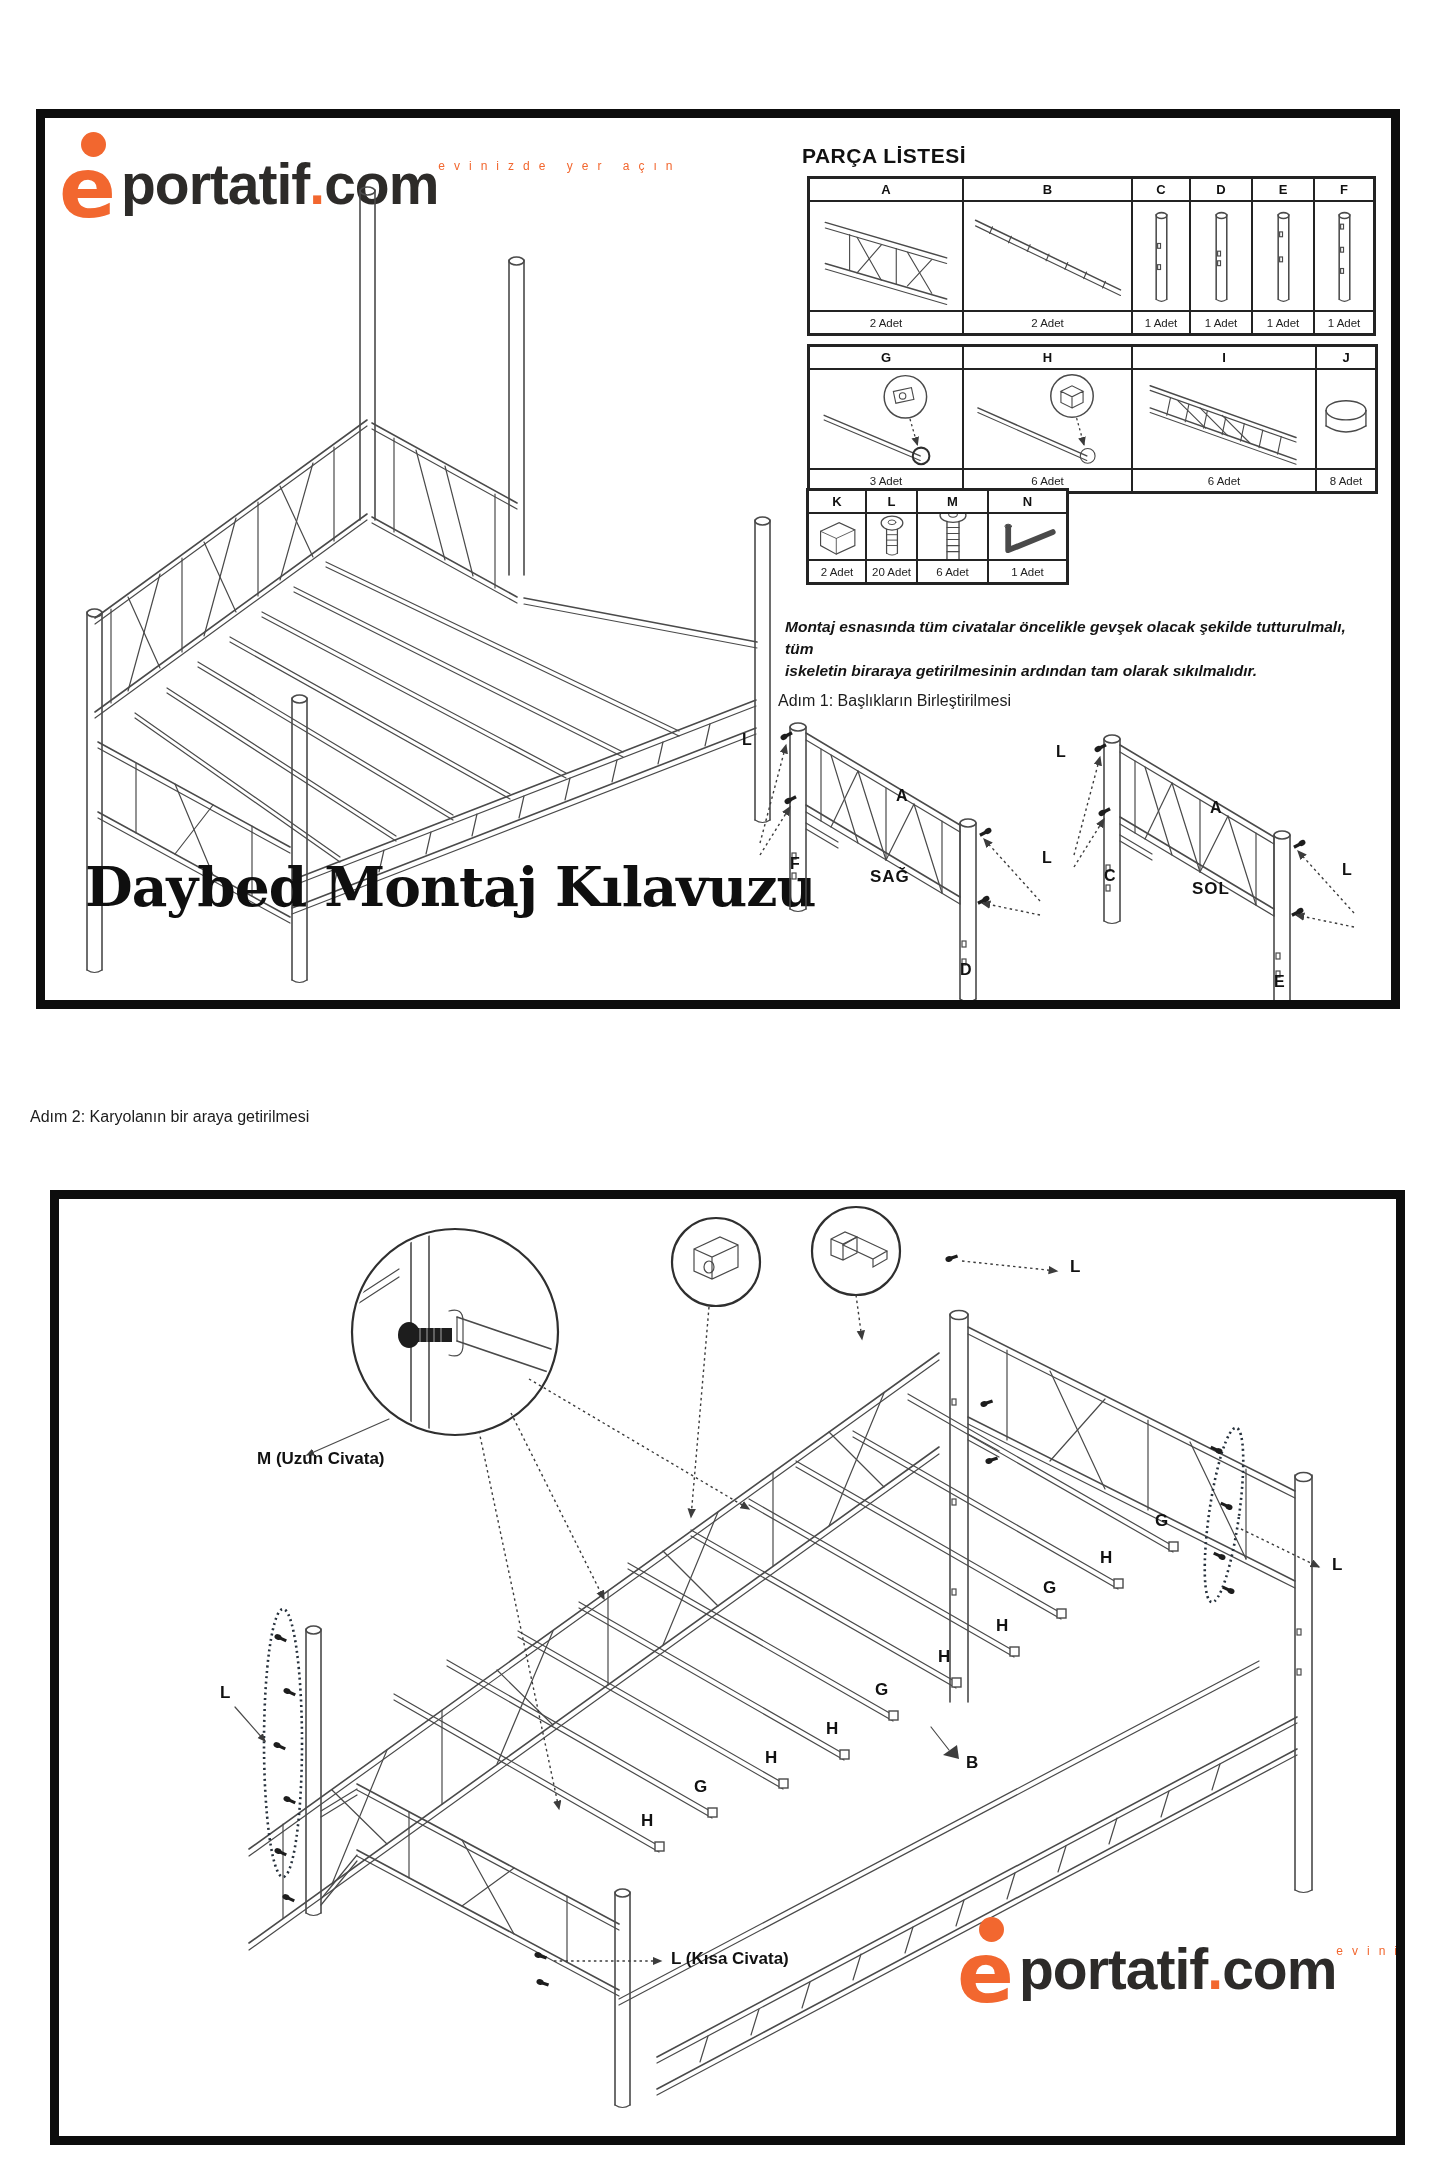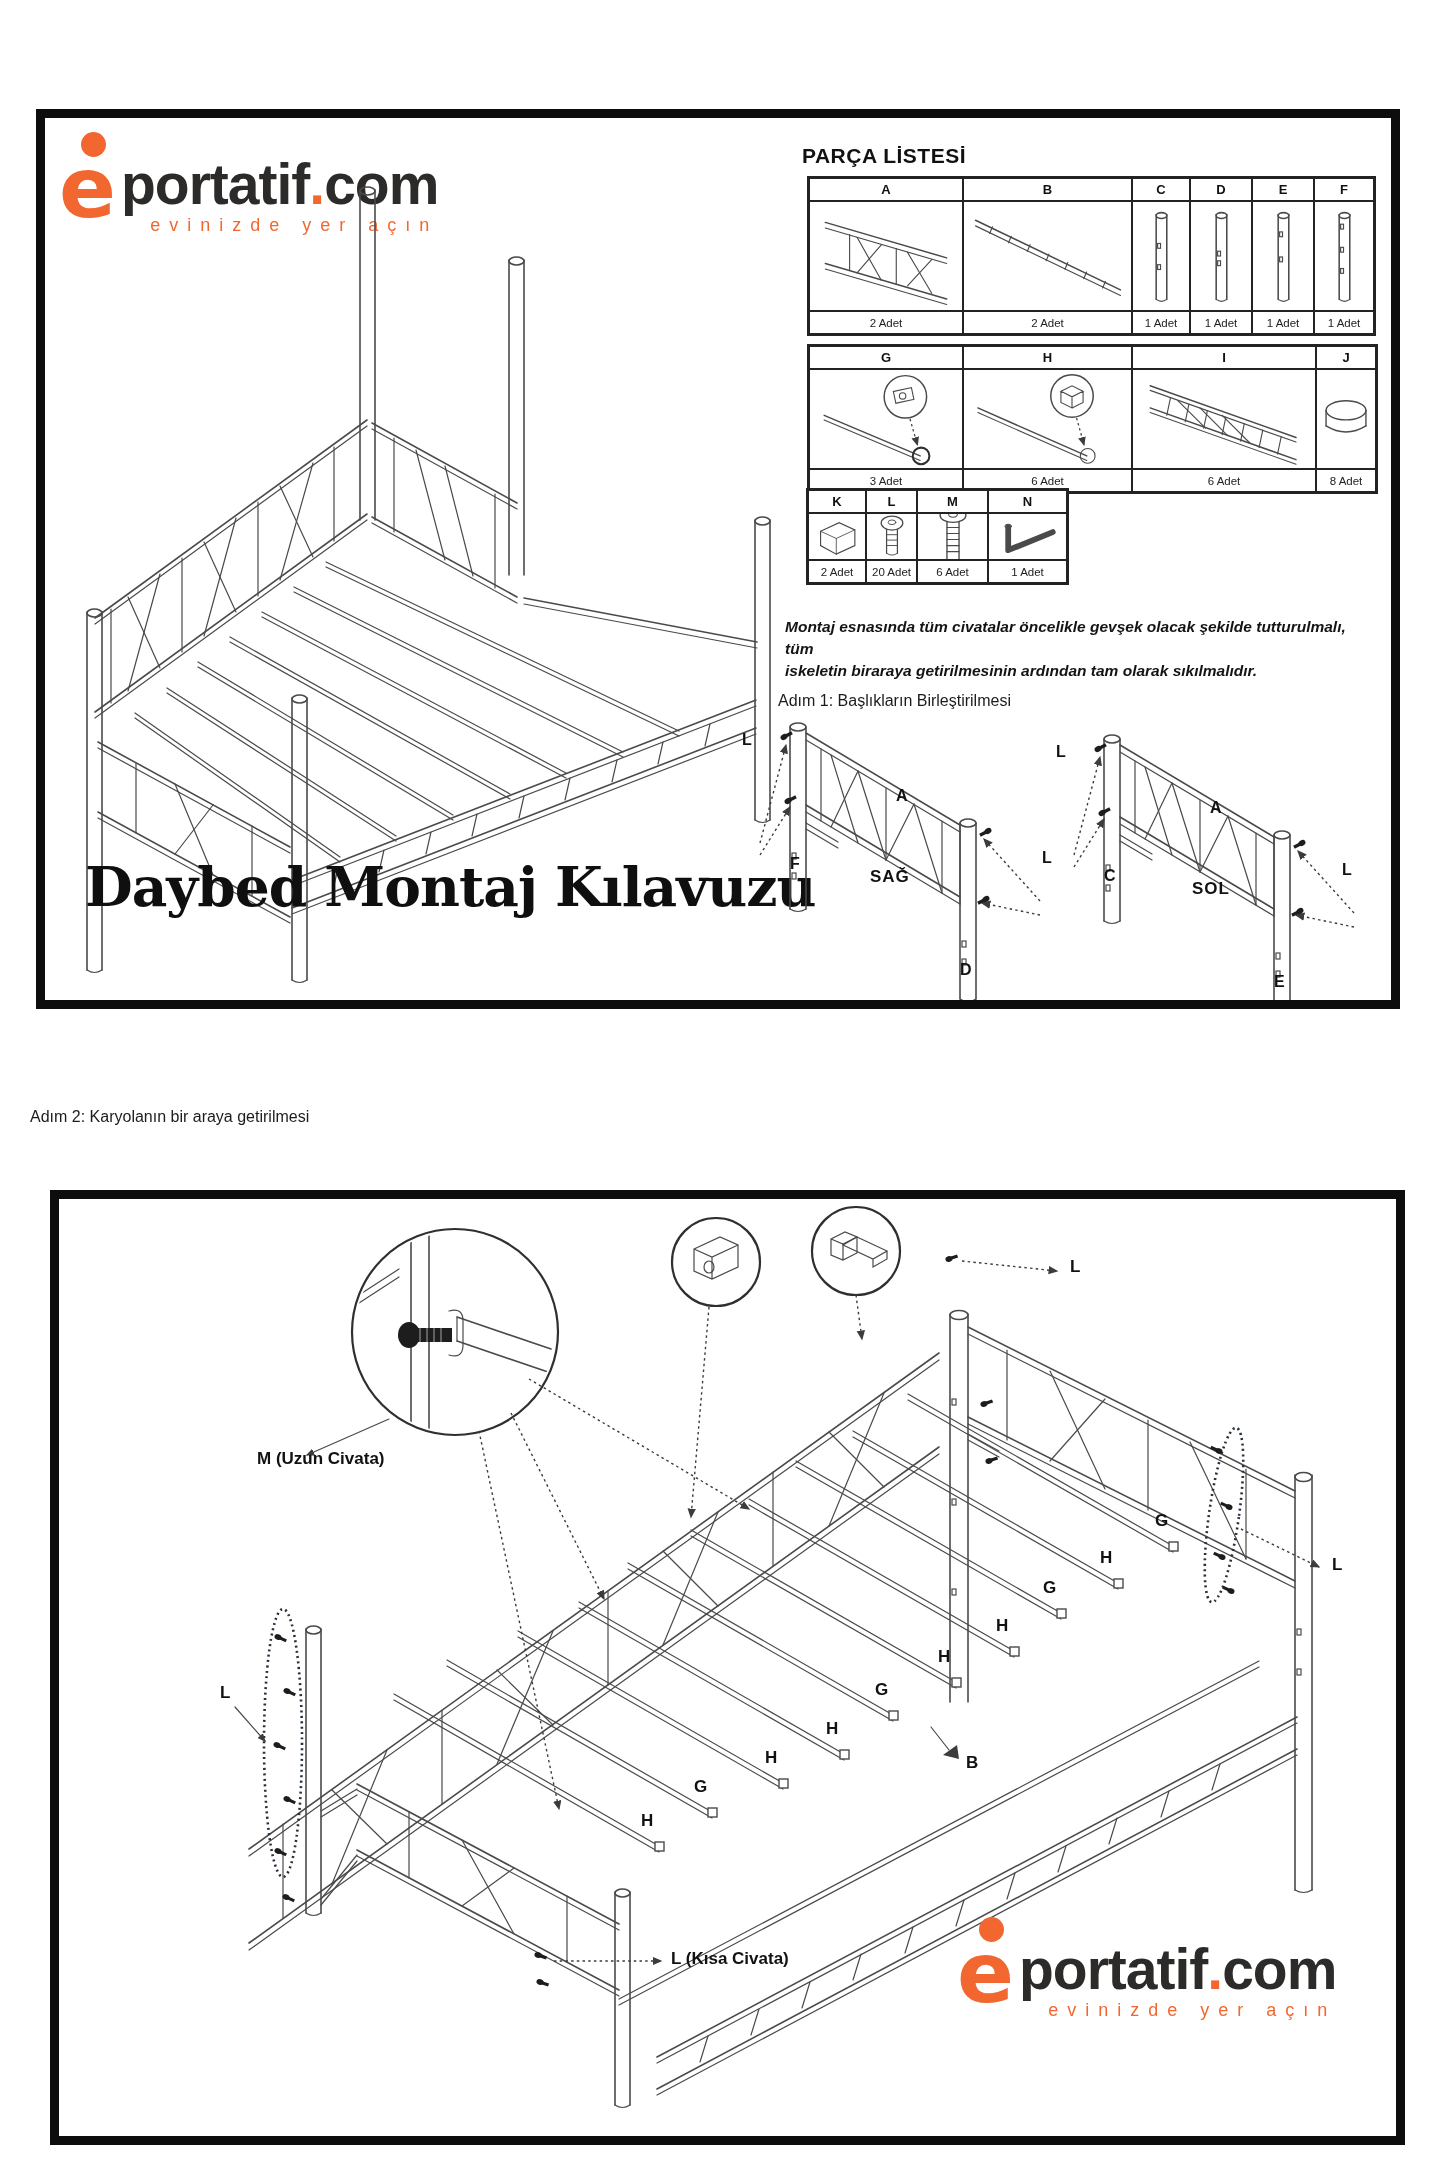--- a/index.html
+++ b/index.html
@@ -11,24 +11,24 @@
   .panel { position:absolute; border:9px solid #0d0d0d; background:#fff; overflow:hidden; }
   .panel-top { left:36px; top:109px; width:1364px; height:900px; }
   .panel-bottom { left:50px; top:1190px; width:1355px; height:955px; }
 
   
   .logo { position:absolute; display:flex; align-items:flex-start; }
   .logo-e-wrap { position:relative; width:62px; height:100px; flex:0 0 auto; }
   .logo-dot { position:absolute; left:22px; top:2px; width:25px; height:25px; border-radius:50%; background:#F2672F; }
   .logo-e { position:absolute; left:0; top:16px; font-size:84px; line-height:84px; font-weight:bold;
             color:#F2672F; font-family:"DejaVu Sans", sans-serif; }
-  .logo-text { display:flex; flex-direction:column; margin-top:26px;text-align:right; }
+  .logo-text { display:flex; flex-direction:row; margin-top:26px;text-align:right; }
   .logo-line1 { font-size:57px; line-height:56px; font-weight:bold; letter-spacing:-1px; color:#2D2B29; white-space:nowrap; }
   .logo-line1 .orange { color:#F2672F; }
-  .logo-tagline { font-size:18px; letter-spacing:9px; color:#F2672F; margin-top:3px; white-space:nowrap;margin-left:14px; }
+  .logo-tagline { font-size:12px; letter-spacing:9px; color:#F2672F; margin-top:3px; white-space:nowrap; }
 
   
   .main-title { position:absolute; left:40px; top:736px; font-family:"DejaVu Serif", serif;
                 font-weight:bold; font-size:55px; letter-spacing:-1px; color:#0f0f0f; white-space:nowrap; }
   .parts-title { position:absolute; left:757px; top:26px; font-size:21px; font-weight:bold; color:#111; letter-spacing:0.5px; }
   .ptable { position:absolute; display:flex; border:3px solid #232323; background:#fff; }
   .pcell { display:flex; flex-direction:column; border-right:2px solid #232323; }
   .pcell:last-child { border-right:none; }
   .phead { height:23px; border-bottom:2px solid #232323; font-size:13px; font-weight:bold;
            text-align:center; line-height:22px; color:#111; }

